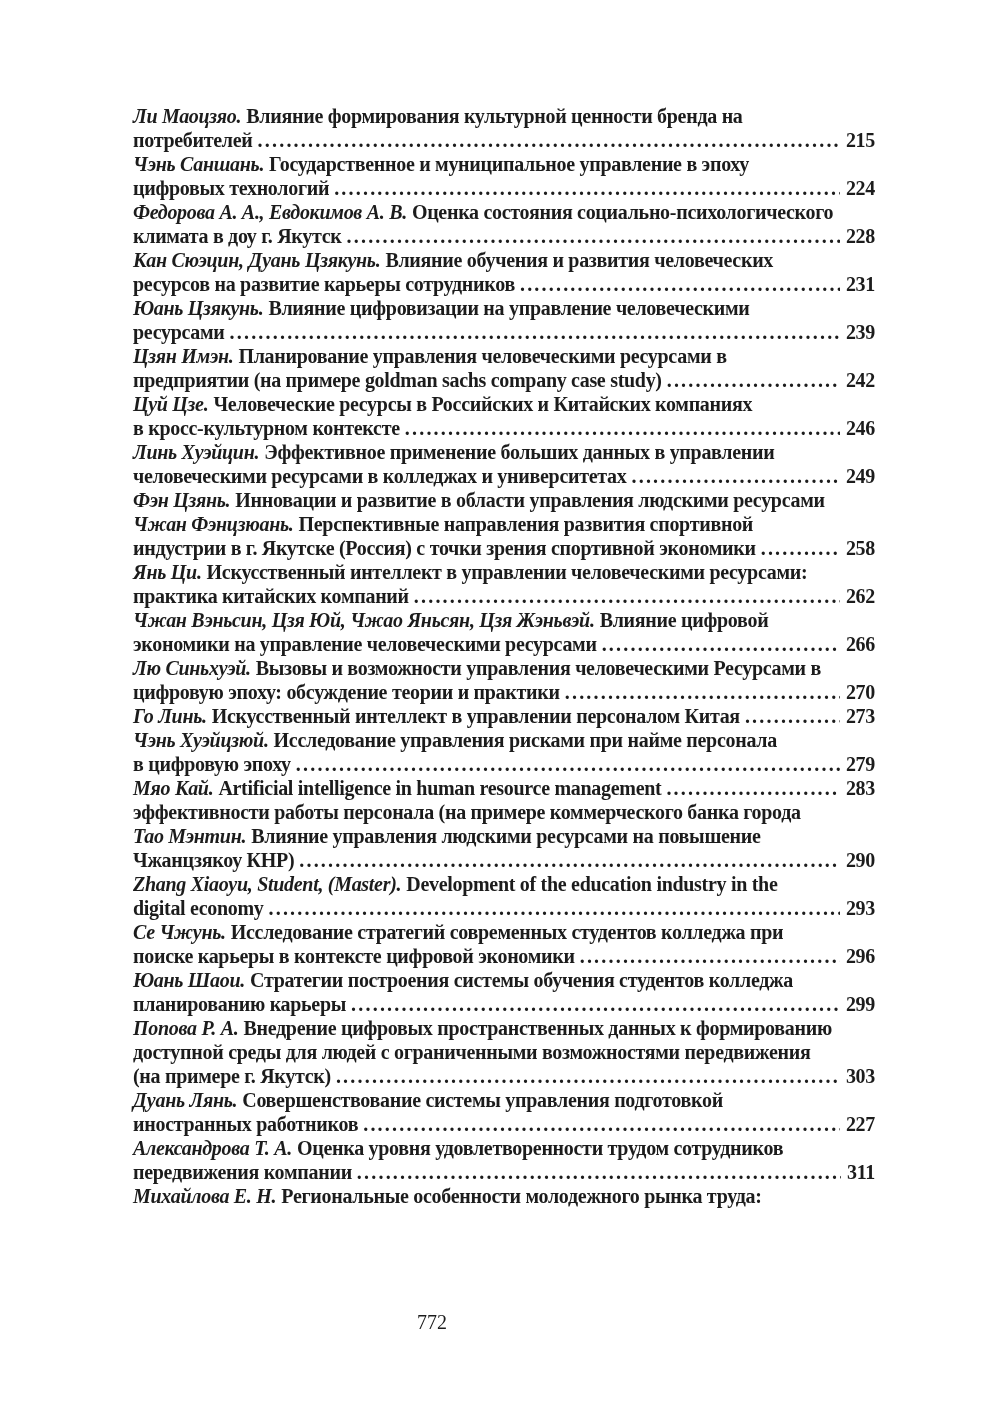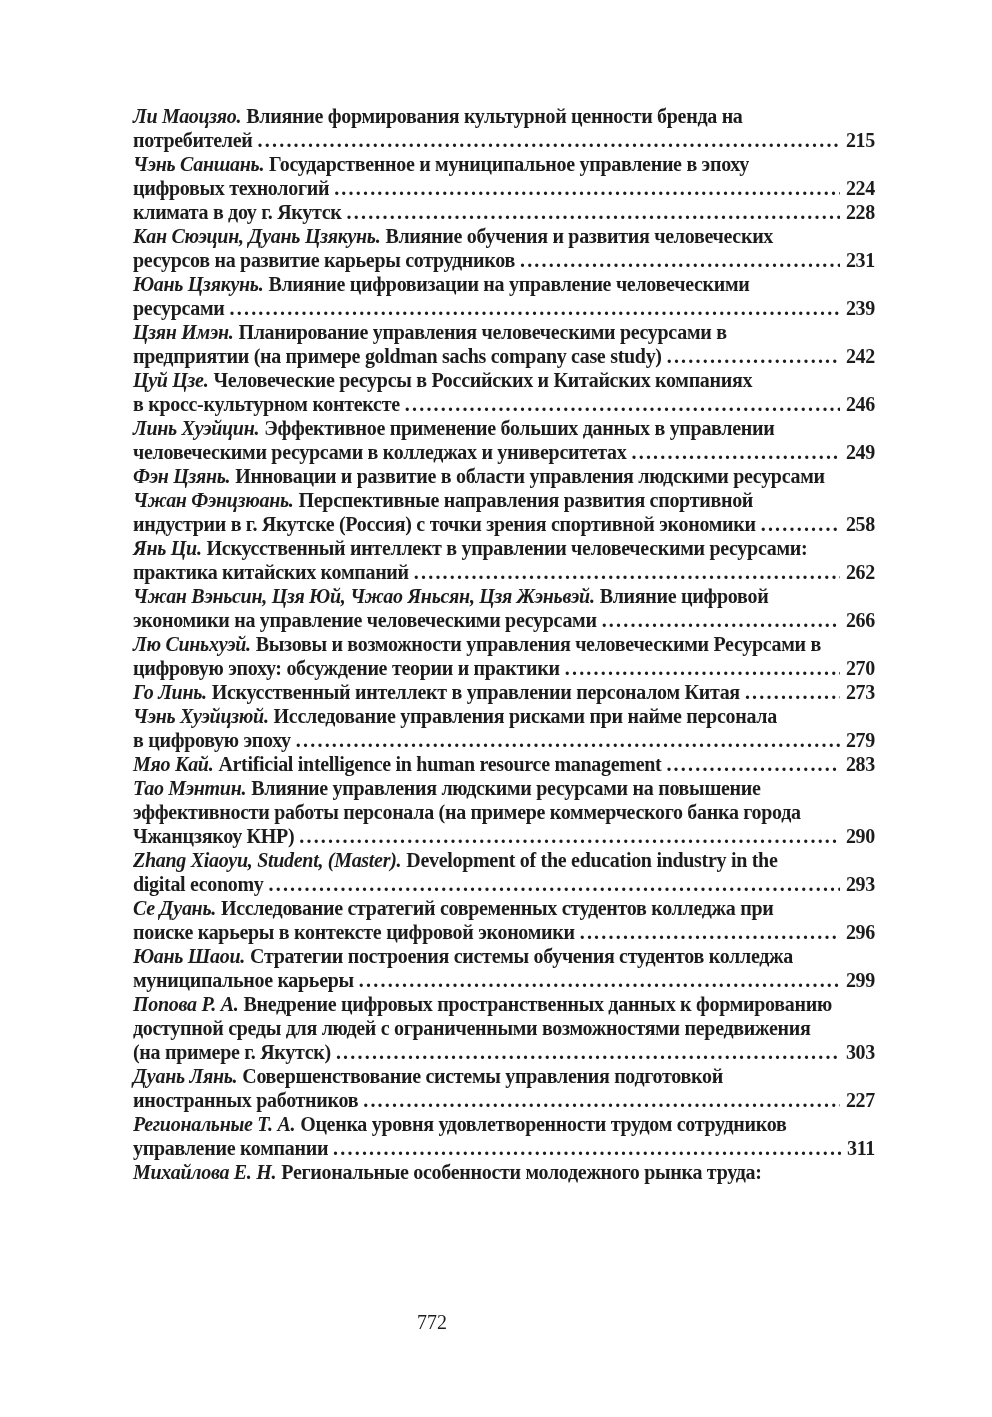--- a/index.html
+++ b/index.html
@@ -86,20 +86,21 @@
       </div>
       <div class="entry">
         <div class="line"><span class="text"><span class="author">Чэнь Саншань.</span><span>Государственное и муниципальное управление в эпоху</span></span></div>
         <div class="line last">
           <span class="text"><span>цифровых технологий</span></span>
           <span class="leader"></span>
           <span class="pagenum">224</span>
         </div>
       </div>
       <div class="entry">
+        <div class="line"><span class="text"><span class="author">Федорова А. А., Евдокимов А. В.</span><span>Оценка состояния социально-психологического</span></span></div>
         <div class="line last">
           <span class="text"><span>климата в доу г. Якутск</span></span>
           <span class="leader"></span>
           <span class="pagenum">228</span>
         </div>
       </div>
       <div class="entry">
         <div class="line"><span class="text"><span class="author">Кан Сюэцин, Дуань Цзякунь.</span><span>Влияние обучения и развития человеческих</span></span></div>
         <div class="line last">
           <span class="text"><span>ресурсов на развитие карьеры сотрудников</span></span>
@@ -190,48 +191,48 @@
         </div>
       </div>
       <div class="entry">
         <div class="line last">
           <span class="text"><span class="author">Мяо Кай.</span><span>Artificial intelligence in human resource management</span></span>
           <span class="leader"></span>
           <span class="pagenum">283</span>
         </div>
       </div>
       <div class="entry">
+        <div class="line"><span class="text"><span>эффективности работы персонала (на примере коммерческого банка города</span></span></div>
         <div class="line"><span class="text"><span class="author">Тао Мэнтин.</span><span>Влияние управления людскими ресурсами на повышение</span></span></div>
-        <div class="line"><span class="text"><span>эффективности работы персонала (на примере коммерческого банка города</span></span></div>
         <div class="line last">
           <span class="text"><span>Чжанцзякоу КНР)</span></span>
           <span class="leader"></span>
           <span class="pagenum">290</span>
         </div>
       </div>
       <div class="entry">
         <div class="line"><span class="text"><span class="author">Zhang Xiaoyu, Student, (Master).</span><span>Development of the education industry in the</span></span></div>
         <div class="line last">
           <span class="text"><span>digital economy</span></span>
           <span class="leader"></span>
           <span class="pagenum">293</span>
         </div>
       </div>
       <div class="entry">
-        <div class="line"><span class="text"><span class="author">Се Дуань.</span><span>Исследование стратегий современных студентов колледжа при</span></span></div>
+        <div class="line"><span class="text"><span class="author">Се Чжунь.</span><span>Исследование стратегий современных студентов колледжа при</span></span></div>
         <div class="line last">
           <span class="text"><span>поиске карьеры в контексте цифровой экономики</span></span>
           <span class="leader"></span>
           <span class="pagenum">296</span>
         </div>
       </div>
       <div class="entry">
         <div class="line"><span class="text"><span class="author">Юань Шаои.</span><span>Стратегии построения системы обучения студентов колледжа</span></span></div>
         <div class="line last">
-          <span class="text"><span>муниципальное карьеры</span></span>
+          <span class="text"><span>планированию карьеры</span></span>
           <span class="leader"></span>
           <span class="pagenum">299</span>
         </div>
       </div>
       <div class="entry">
         <div class="line"><span class="text"><span class="author">Попова Р. А.</span><span>Внедрение цифровых пространственных данных к формированию</span></span></div>
         <div class="line"><span class="text"><span>доступной среды для людей с ограниченными возможностями передвижения</span></span></div>
         <div class="line last">
           <span class="text"><span>(на примере г. Якутск)</span></span>
           <span class="leader"></span>
@@ -240,23 +241,23 @@
       </div>
       <div class="entry">
         <div class="line"><span class="text"><span class="author">Дуань Лянь.</span><span>Совершенствование системы управления подготовкой</span></span></div>
         <div class="line last">
           <span class="text"><span>иностранных работников</span></span>
           <span class="leader"></span>
           <span class="pagenum">227</span>
         </div>
       </div>
       <div class="entry">
-        <div class="line"><span class="text"><span class="author">Региональные Т. А.</span><span>Оценка уровня удовлетворенности трудом сотрудников</span></span></div>
-        <div class="line last">
-          <span class="text"><span>управление компании</span></span>
+        <div class="line"><span class="text"><span class="author">Александрова Т. А.</span><span>Оценка уровня удовлетворенности трудом сотрудников</span></span></div>
+        <div class="line last">
+          <span class="text"><span>передвижения компании</span></span>
           <span class="leader"></span>
           <span class="pagenum">311</span>
         </div>
       </div>
       <div class="entry">
         <div class="line"><span class="text"><span class="author">Михайлова Е. Н.</span><span>Региональные особенности молодежного рынка труда:</span></span></div>
       </div>
     </div>
   <div class="footer">772</div>
 </div>

